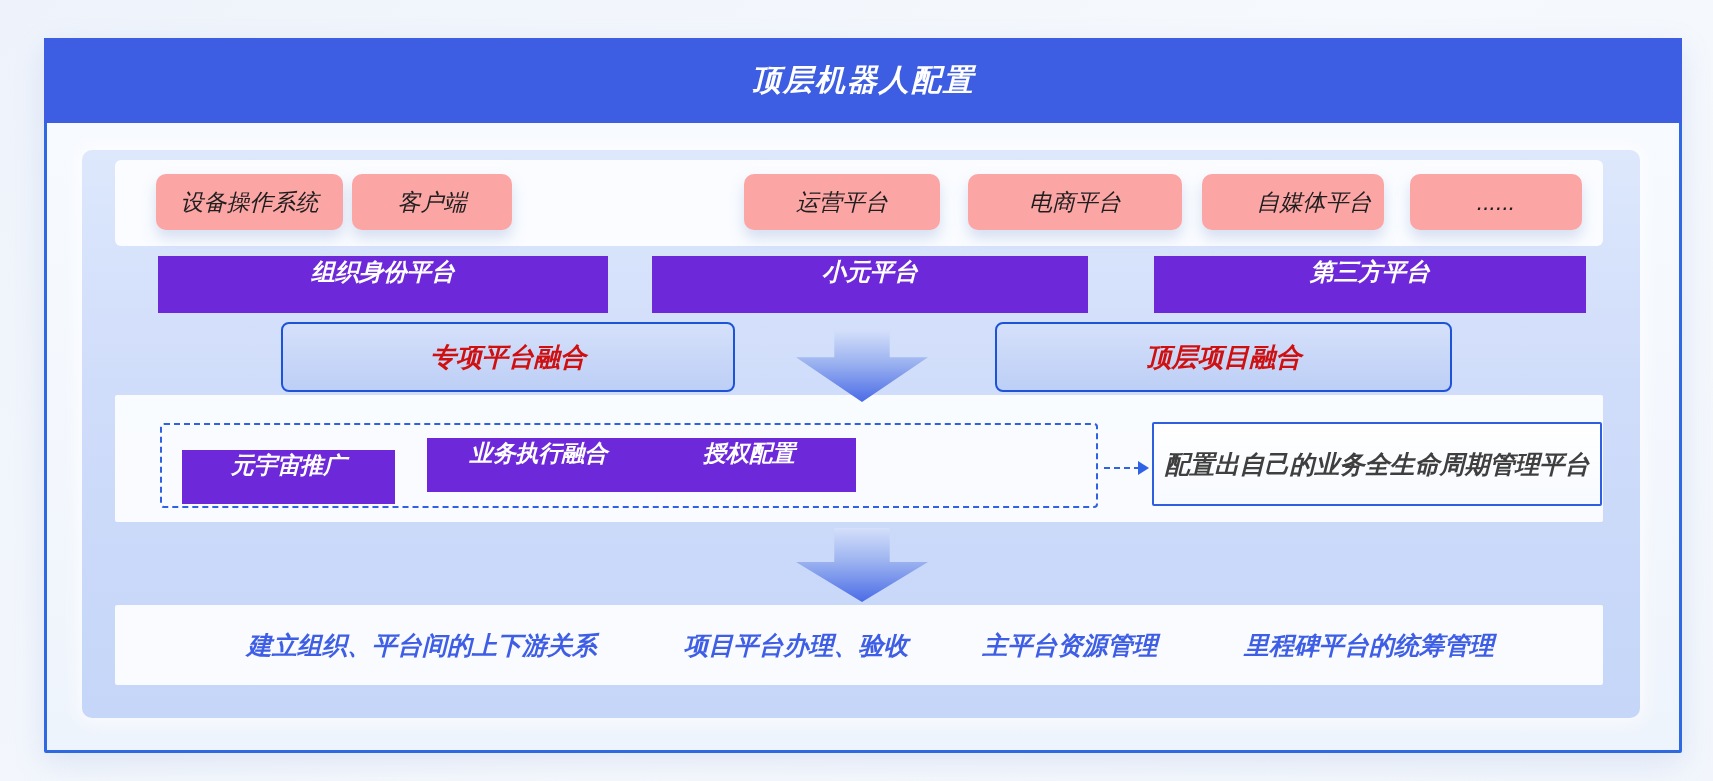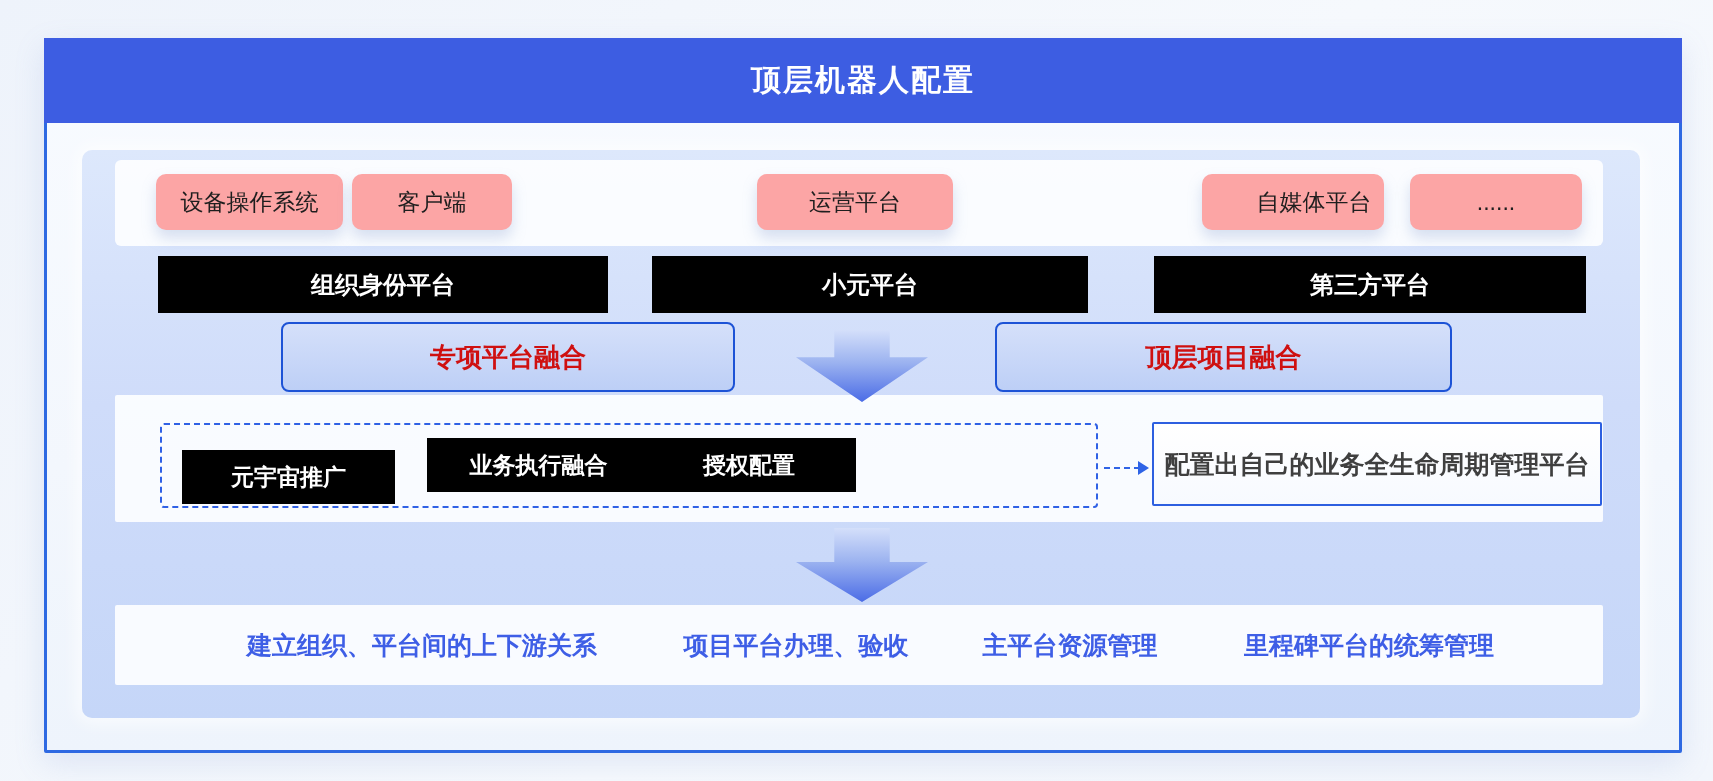--- a/index.html
+++ b/index.html
@@ -1,21 +1,21 @@
 <!DOCTYPE html>
 <html><head>
 <meta charset="utf-8">
 <style>
   html,body{margin:0;padding:0;}
   body{
     width:1713px;height:781px;overflow:hidden;
     background:linear-gradient(135deg,#eef3fb 0%,#f6f9fd 55%,#f2f6fc 100%);
     font-family:"Liberation Sans","DejaVu Sans",sans-serif;
   }
-  .stage{position:relative;width:1522px;height:781px;}
+  .stage{position:relative;width:1522px;height:781px;font-style:italic;}
   .abs{position:absolute;box-sizing:border-box;}
 
   .card{
     left:44px;top:38px;width:1638px;height:715px;
     border:3px solid #2e69e2;border-radius:2px;
     background:linear-gradient(180deg,#f8fbff 0%,#f3f7fd 60%,#eef4fc 100%);
     box-shadow:0 10px 30px rgba(120,150,210,.18);
   }
   .header{
     left:44px;top:38px;width:1638px;height:85px;
@@ -35,22 +35,22 @@
   .stripB{left:115px;top:395px;width:1488px;height:127px;border-radius:2px;}
   .stripC{left:115px;top:605px;width:1488px;height:80px;border-radius:2px;}
 
   .wbox{
     top:174px;height:56px;background:#fca5a5;border-radius:10px;
     box-shadow:0 8px 14px rgba(145,168,212,.35);
     display:flex;align-items:center;justify-content:center;
     font-size:23px;font-weight:500;color:#1e1e1e;
   }
   .bbox{
-    background:#000000;color:#ffffff;font-weight:bold;
-    display:flex;align-items:center;justify-content:center;
+    background:#6d28d9;color:#ffffff;font-weight:bold;
+    display:flex;justify-content:center;
   }
   .row2{top:256px;height:57px;font-size:24px;}
   .mrow{top:438px;height:54px;font-size:23px;}
 
   .fusion{
     top:322px;height:70px;
     background:linear-gradient(180deg,#d5e0fa 0%,#bdcff6 100%);
     border:2px solid #1d53d6;border-radius:8px;
     display:flex;align-items:center;justify-content:center;
     font-size:26px;font-weight:bold;color:#cf1010;
@@ -102,22 +102,25 @@
   <div class="abs strip stripA"></div>
   <div class="abs strip stripB"></div>
   <div class="abs strip stripC"></div>
 
   <div class="abs wbox" style="left:156px;width:187px;">
       <span>设备操作系统</span>
     </div>
   <div class="abs wbox" style="left:352px;width:160px;">
       <span>客户端</span>
     </div>
-  <div class="abs wbox" style="left:744px;width:196px;margin-left:13px;">
+  <div class="abs wbox" style="left:744px;width:196px;">
       <span>运营平台</span>
+    </div>
+  <div class="abs wbox" style="left:968px;width:214px;">
+      <span>电商平台</span>
     </div>
   <div class="abs wbox" style="left:1202px;width:182px;padding-left:42px;">
       <span>自媒体平台</span>
     </div>
   <div class="abs wbox" style="left:1410px;width:172px;">
       <span>......</span>
     </div>
 
   <div class="abs bbox row2" style="left:158px;width:450px;">
       <span>组织身份平台</span>

